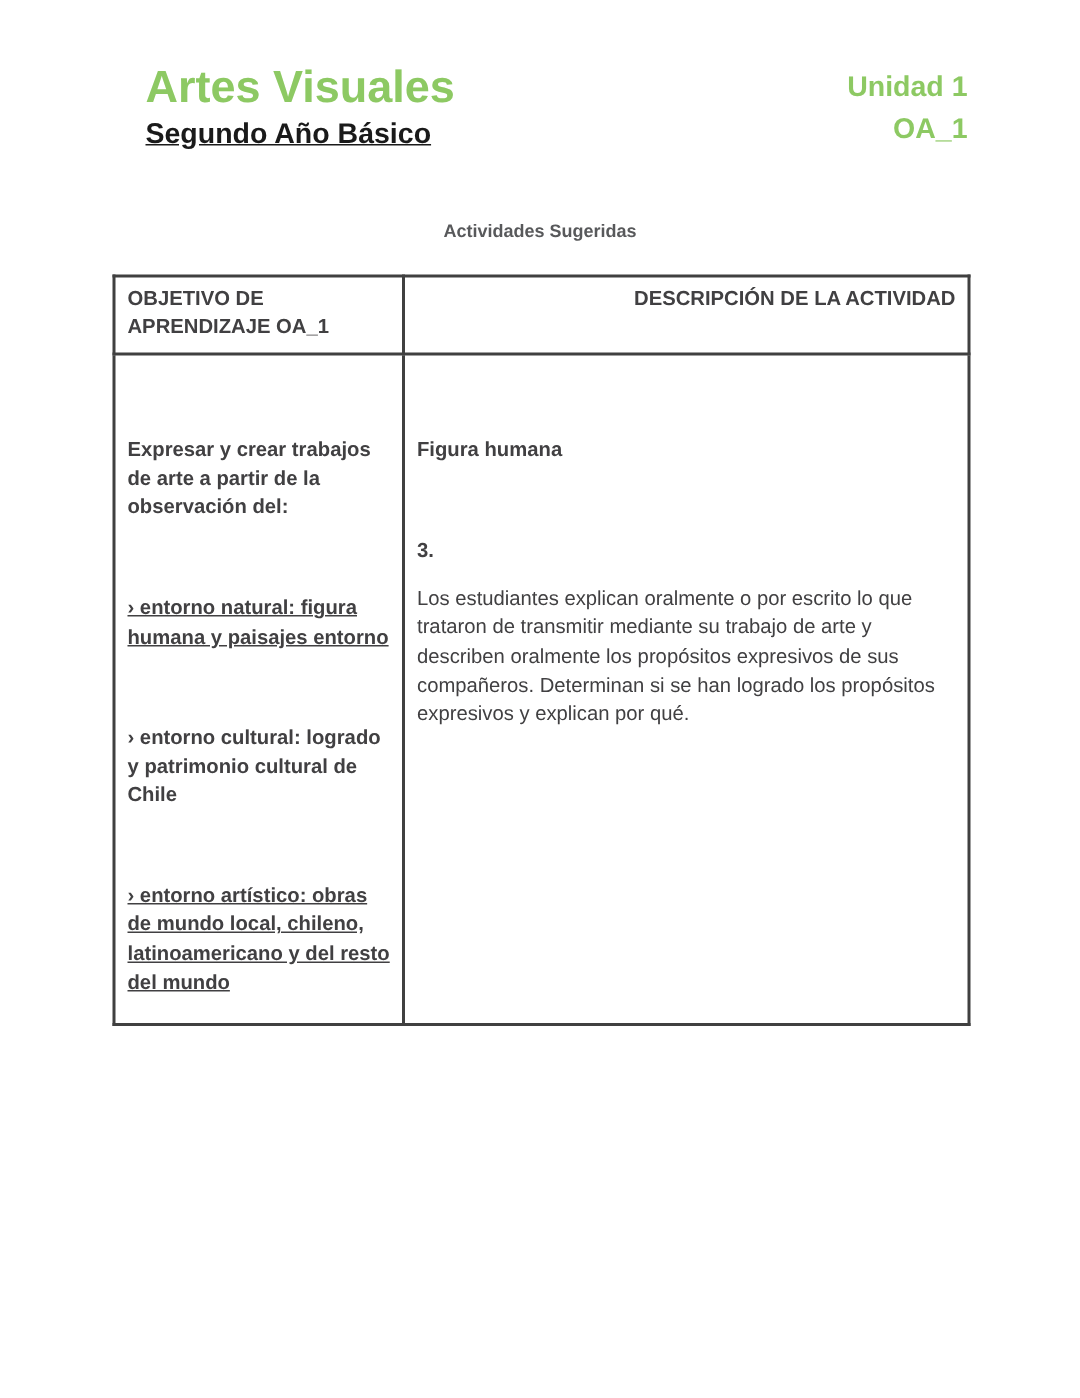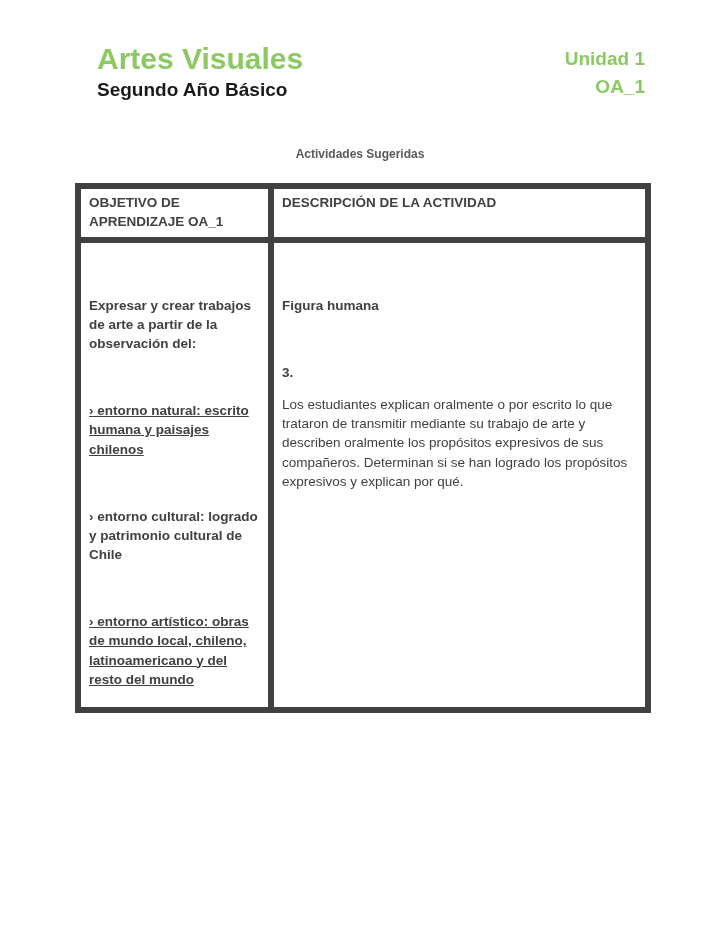--- a/index.html
+++ b/index.html
@@ -28,20 +28,21 @@
     font-weight: bold;
     color: #8DC963;
     line-height: 1.15;
   }
   .doc-subtitle {
     font-size: 19px;
     font-weight: bold;
     color: #1a1a1a;
     line-height: 1.15;
     margin-top: 2px;
+    text-decoration: underline;
   }
   .doc-unit {
     text-align: right;
     font-size: 19px;
     font-weight: bold;
     color: #8DC963;
     line-height: 1.45;
   }
   
   .section-title {
@@ -57,35 +58,35 @@
   
   table.activity-table {
     position: absolute;
     top: 183px;
     left: 75px;
     width: 570px;
     border-collapse: collapse;
     table-layout: fixed;
   }
   .activity-table th, .activity-table td {
-    border: 6px solid #404040;
+    border: 2px solid #404040;
     vertical-align: top;
     font-size: 13.5px;
     color: #414042;
     padding: 5px 8px;
   }
   .col-objective { width: 193px; }
   .col-description { width: 377px; }
   .activity-table th {
     font-weight: bold;
     height: 52px;
     line-height: 1.4;
   }
   th.obj-header { text-align: left; }
-  th.desc-header { text-align: left; }
+  th.desc-header { text-align: right; }
   .activity-table td { height: 380px; line-height: 1.42; }
   .cell p { margin: 0 0 13px 0; }
   .cell p.bold { font-weight: bold; margin-top: 48px; }
   .cell p.underlined { text-decoration: underline; }
 </style>
 </head>
 <body>
 
 <div class="page">
 
@@ -110,21 +111,21 @@
     <thead>
       <tr>
         <th class="obj-header">OBJETIVO DE APRENDIZAJE OA_1</th>
         <th class="desc-header">DESCRIPCIÓN DE LA ACTIVIDAD</th>
       </tr>
     </thead>
     <tbody>
       <tr>
         <td class="cell">
           <p class="bold">Expresar y crear trabajos de arte a partir de la observación del:</p>
-          <p class="bold underlined">› entorno natural: escrito humana y paisajes chilenos</p>
+          <p class="bold underlined">› entorno natural: figura humana y paisajes entorno</p>
           <p class="bold">› entorno cultural: logrado y patrimonio cultural de Chile</p>
           <p class="bold underlined">› entorno artístico: obras de mundo local, chileno, latinoamericano y del resto del mundo</p>
         </td>
         <td class="cell">
           <p class="bold">Figura humana</p>
           <p class="bold">3.</p>
           <p>Los estudiantes explican oralmente o por escrito lo que trataron de transmitir mediante su trabajo de arte y describen oralmente los propósitos expresivos de sus compañeros. Determinan si se han logrado los propósitos expresivos y explican por qué.</p>
         </td>
       </tr>
     </tbody>

